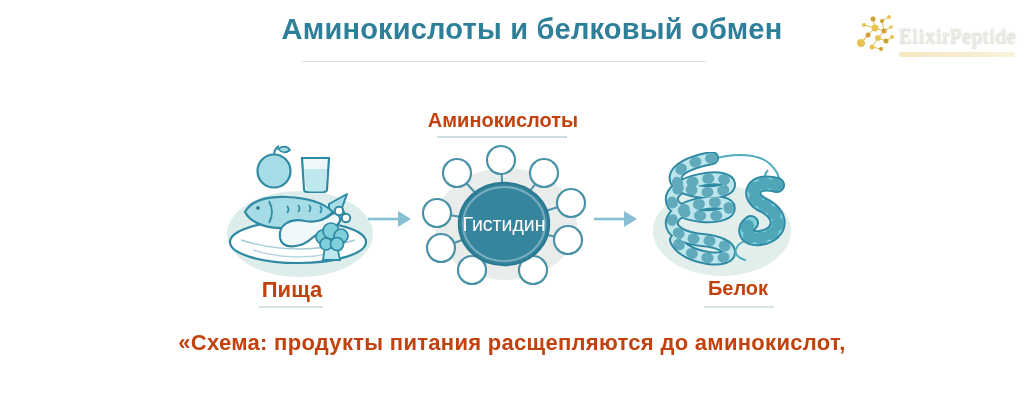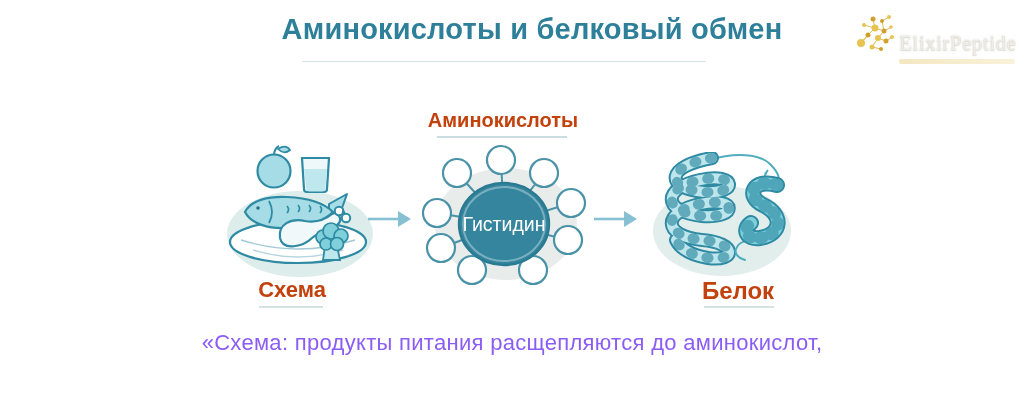--- a/index.html
+++ b/index.html
@@ -2,40 +2,40 @@
 <html><head>
 <meta charset="utf-8">
 <style>
   html,body{margin:0;padding:0;background:#fff;}
   .stage{position:relative;width:1024px;height:408px;background:#ffffff;overflow:hidden;
          font-family:"Liberation Sans",sans-serif;}
   .title{position:absolute;top:13px;left:0;width:1008px;text-align:center;
          font-size:29px;font-weight:bold;color:#2e7f99;letter-spacing:.2px;margin:0;padding-left:28px;}
   .title-rule{position:absolute;top:61px;left:302px;width:404px;height:1px;background:#d8e3e6;}
   .logo{position:absolute;top:10px;left:851px;display:flex;align-items:flex-start;}
-  .logo-textwrap{margin-left:2px;margin-top:21px;}
+  .logo-textwrap{margin-left:2px;margin-top:14px;}
   .logo-text{font-family:"Liberation Serif",serif;font-size:21px;letter-spacing:.5px;
              color:#efede5;text-shadow:0 0 2px rgba(165,165,150,.65),0 1px 1px rgba(190,190,180,.4);}
   .logo-tagline{margin-top:3px;width:116px;height:5px;border-radius:2px;
                 background:linear-gradient(90deg,rgba(228,198,110,.42),rgba(235,210,130,.30));
                 filter:blur(.5px);}
   .step-label{position:absolute;text-align:center;font-weight:bold;color:#c2410c;}
   .amino-label{top:109px;left:398px;width:210px;font-size:20px;}
   .amino-rule{position:absolute;top:136px;left:437px;width:130px;height:2px;background:#c9dde2;}
   .food-label{top:277px;left:212px;width:160px;font-size:22px;}
   .food-rule{position:absolute;top:306px;left:259px;width:64px;height:2px;background:#d5e3e3;}
-  .protein-label{top:277px;left:658px;width:160px;font-size:24px;}
+  .protein-label{top:277px;left:658px;width:160px;font-size:20px;}
   .protein-rule{position:absolute;top:306px;left:704px;width:70px;height:2px;background:#d5e3e3;}
   .food-svg{position:absolute;left:225px;top:142px;}
   .wheel-svg{position:absolute;left:419px;top:143px;}
   .protein-svg{position:absolute;left:650px;top:152px;}
   .arrow{position:absolute;top:207px;}
   .arrow1{left:366px;} .arrow2{left:592px;}
   .caption{position:absolute;top:329px;left:0;width:1024px;text-align:center;
-           font-size:22px;font-weight:400;color:#8b5cf6;line-height:27px;letter-spacing:.3px;}
+           font-size:22px;font-weight:700;color:#c2410c;line-height:27px;letter-spacing:.3px;}
   .hub-text{font-family:"Liberation Sans",sans-serif;}
 </style>
 </head>
 <body>
 
 <div class="stage">
 
   <h1 class="title">Аминокислоты и белковый обмен</h1>
   <div class="title-rule"></div>
 
@@ -108,21 +108,21 @@
     </g>
 
     <path d="M49,12 q1,-6 5,-8" fill="none" stroke="#2f8aa3" stroke-width="2"></path>
     <path d="M53,7 q8,-5 12,1 q-6,5 -12,-1 z" fill="#a6dce6" stroke="#2f8aa3" stroke-width="1.7"></path>
     <circle cx="49" cy="29" r="16.5" fill="#a6dce6" stroke="#2f8aa3" stroke-width="2.2"></circle>
 
     <path d="M77,16 h27 l-2,31 a3,3 0 0 1 -3,3 h-17 a3,3 0 0 1 -3,-3 z" fill="#eef8fa" stroke="#2f8aa3" stroke-width="2.2"></path>
     <path d="M79,27 h23 l-1.6,20 a3,3 0 0 1 -3,2.6 h-13 a3,3 0 0 1 -3,-2.6 z" fill="#bfe7ee"></path>
   </svg>
 
-  <div class="step-label food-label">Схема</div>
+  <div class="step-label food-label">Пища</div>
   <div class="food-rule"></div>
 
   <svg class="arrow arrow1" width="46" height="24" viewBox="0 0 46 24">
     <line x1="2" y1="12" x2="32" y2="12" stroke="#88c0d3" stroke-width="2.6"></line>
     <polygon points="32,4 45,12 32,20" fill="#88c0d3"></polygon>
   </svg>
 
   <div class="step-label amino-label">Аминокислоты</div>
   <div class="amino-rule"></div>
 

